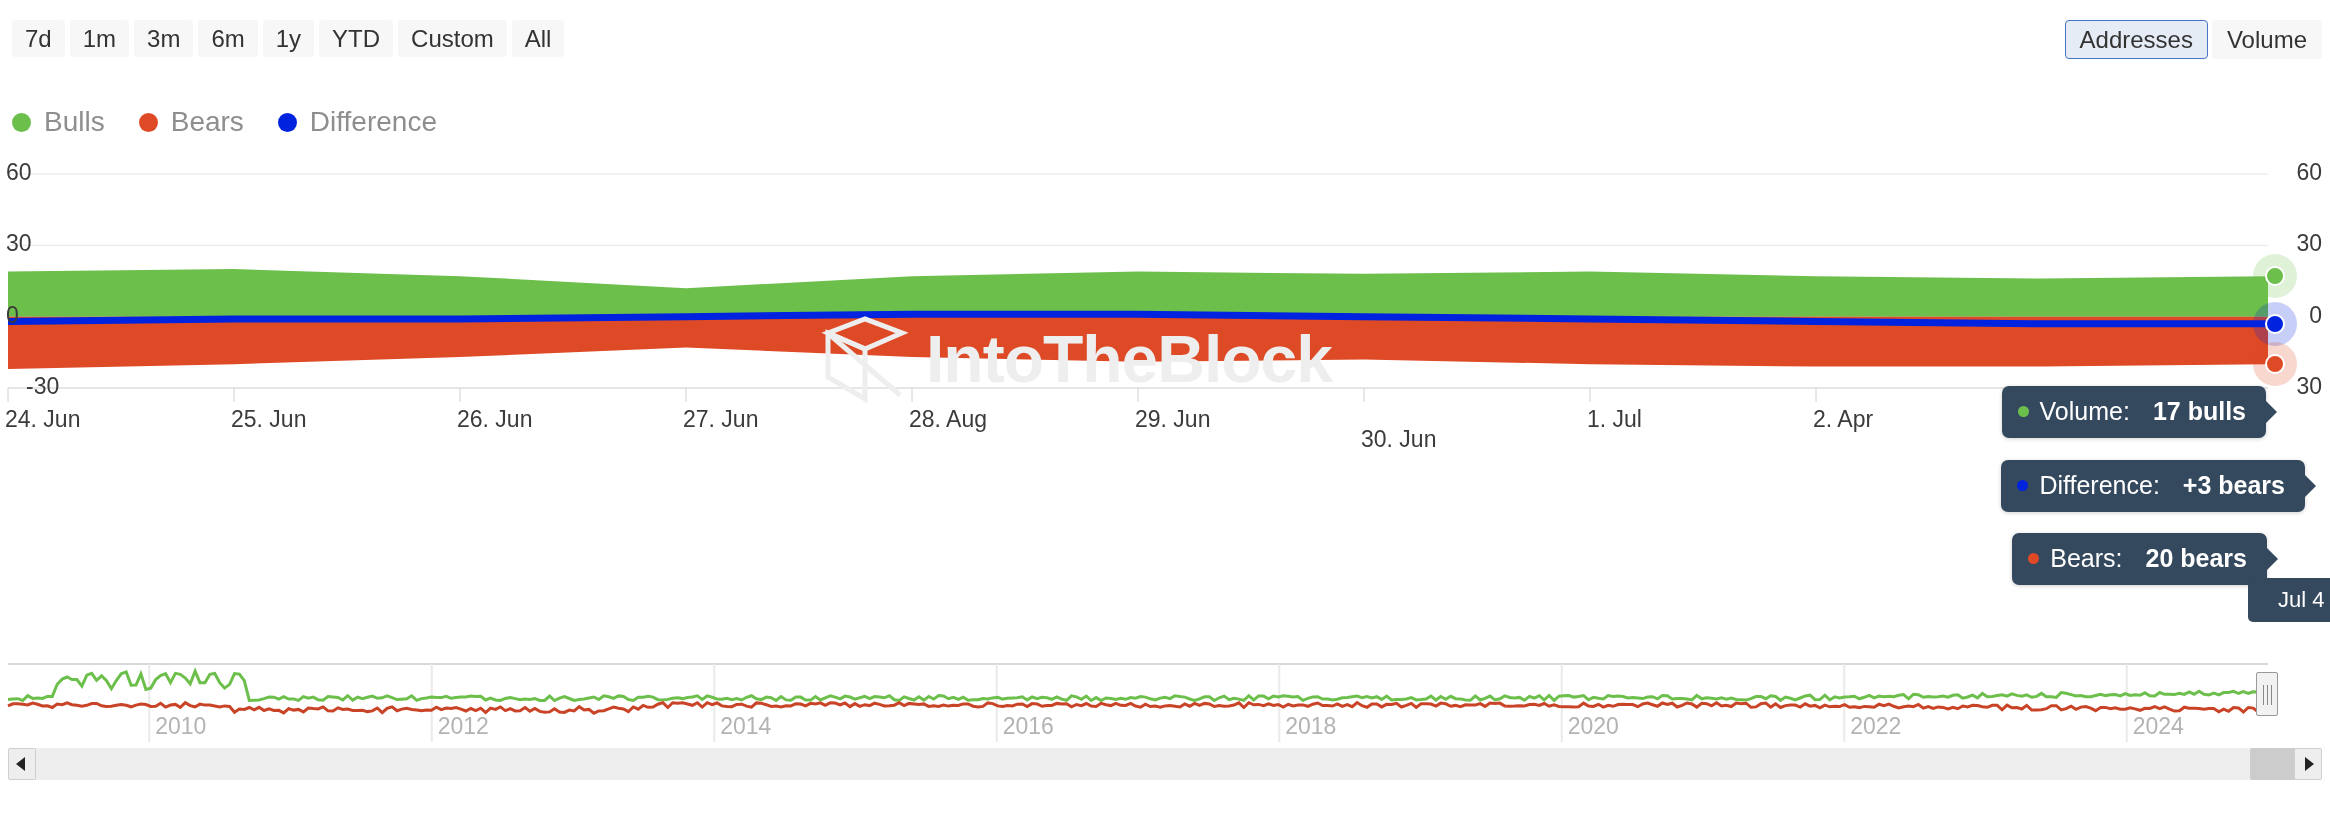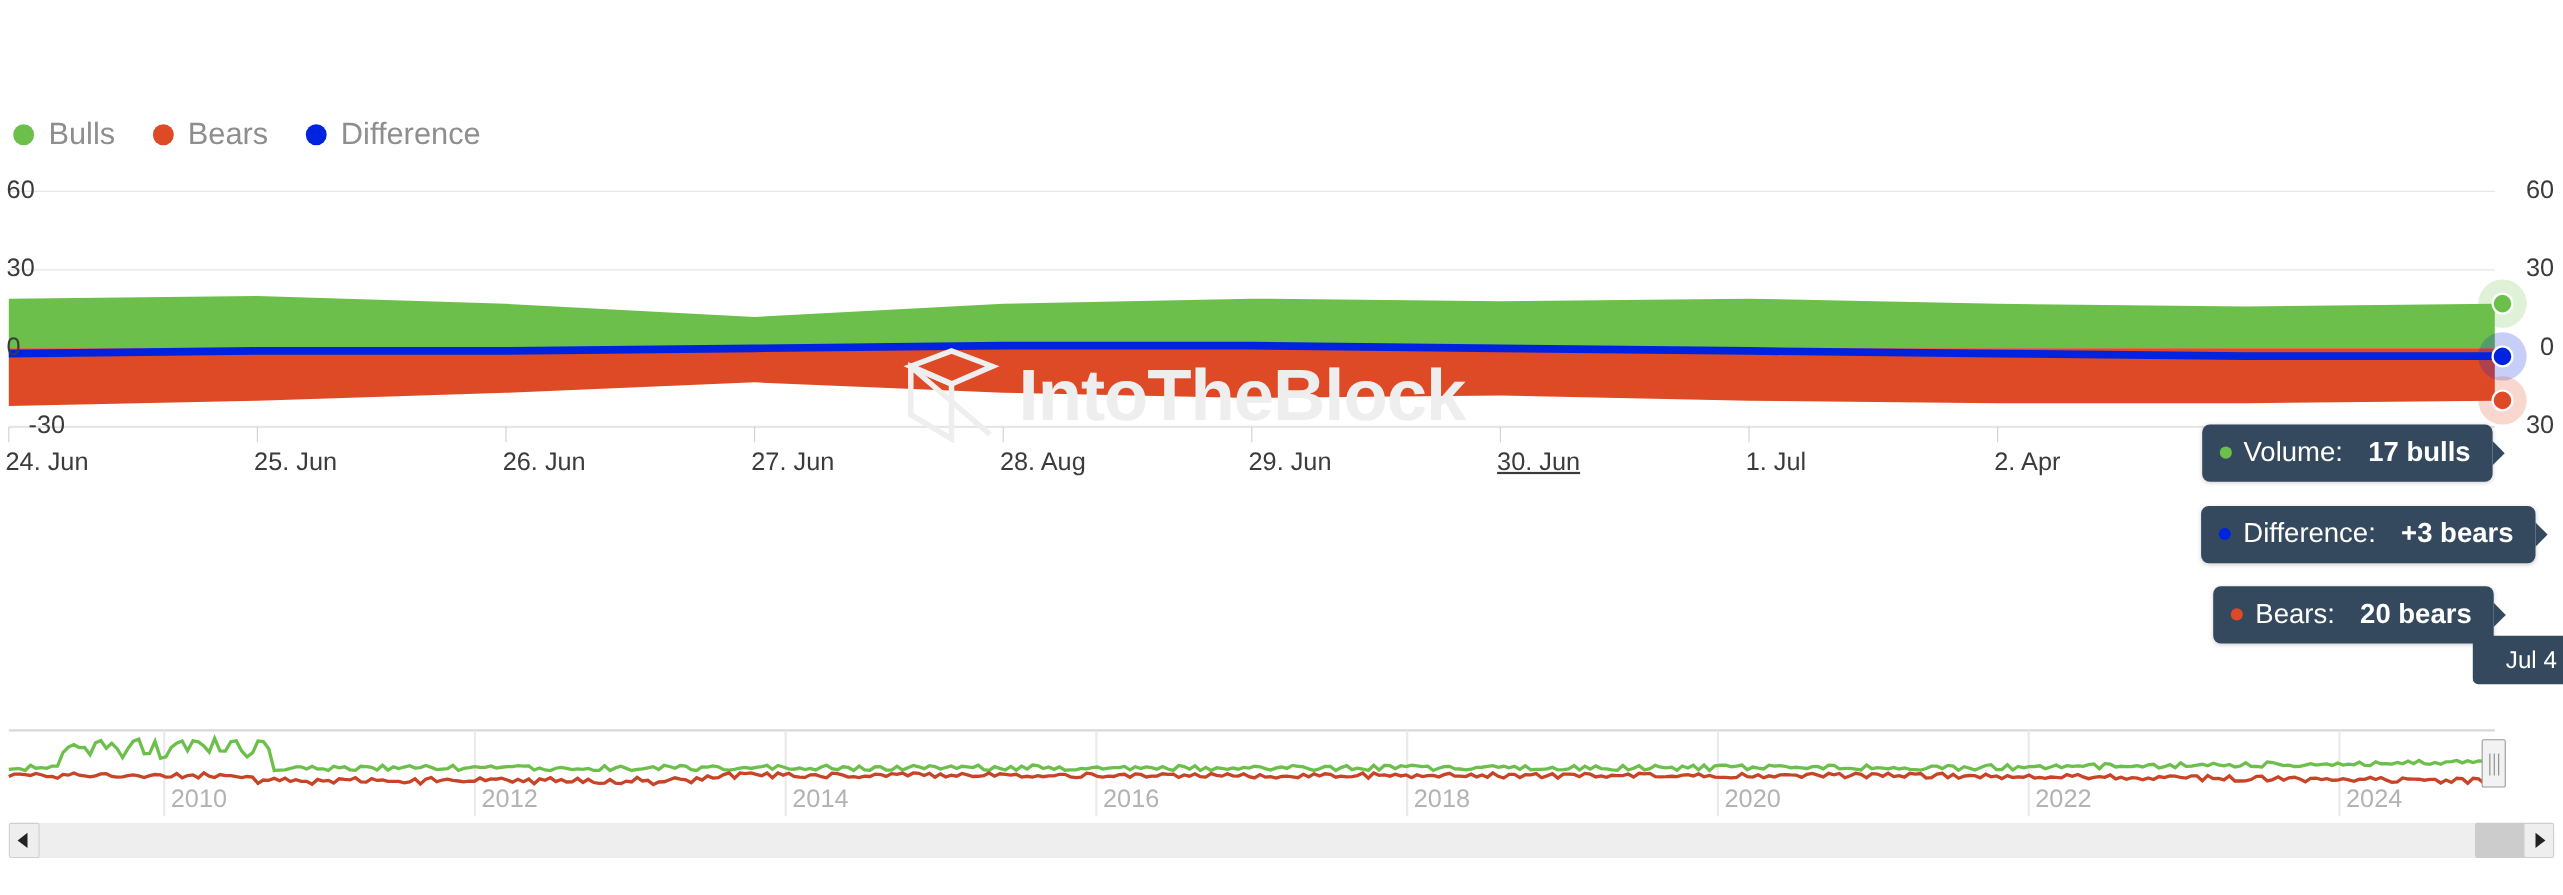--- a/index.html
+++ b/index.html
@@ -256,21 +256,35 @@
   .sb-btn.right .sb-arrow {
     margin-left: -3px; margin-top: -7px;
     border-left: 9px solid #222222;
   }
 </style>
 </head>
 <body>
 
 <div id="root">
 
-
+  <div class="range-bar" id="range-bar">
+      <button class="range-btn">7d</button>
+      <button class="range-btn">1m</button>
+      <button class="range-btn">3m</button>
+      <button class="range-btn">6m</button>
+      <button class="range-btn">1y</button>
+      <button class="range-btn">YTD</button>
+      <button class="range-btn">Custom</button>
+      <button class="range-btn">All</button>
+    </div>
+
+  <div class="metric-bar" id="metric-bar">
+      <button class="metric-btn selected">Addresses</button>
+      <button class="metric-btn">Volume</button>
+    </div>
 
   <div class="legend" id="legend">
       <div class="legend-item">
         <span class="legend-dot" style="background: rgb(108, 191, 75);"></span>
         <span class="legend-label">Bulls</span>
       </div>
       <div class="legend-item">
         <span class="legend-dot" style="background: rgb(222, 74, 38);"></span>
         <span class="legend-label">Bears</span>
       </div>
@@ -321,21 +335,21 @@
       <div class="axis-label " style="left: auto; top: 161px; right: 8px;">60</div>
       <div class="axis-label " style="left: auto; top: 232.333px; right: 8px;">30</div>
       <div class="axis-label " style="left: auto; top: 303.667px; right: 8px;">0</div>
       <div class="axis-label " style="left: auto; top: 375px; right: 8px;">30</div>
       <div class="axis-label " style="left: 5px; top: 408px;">24. Jun</div>
       <div class="axis-label " style="left: 231px; top: 408px;">25. Jun</div>
       <div class="axis-label " style="left: 457px; top: 408px;">26. Jun</div>
       <div class="axis-label " style="left: 683px; top: 408px;">27. Jun</div>
       <div class="axis-label " style="left: 909px; top: 408px;">28. Aug</div>
       <div class="axis-label " style="left: 1135px; top: 408px;">29. Jun</div>
-      <div class="axis-label " style="left: 1361px; top: 408px; text-decoration: underline;">30. Jun</div>
+      <div class="axis-label " style="left: 1361px; top: 428px;">30. Jun</div>
       <div class="axis-label " style="left: 1587px; top: 408px;">1. Jul</div>
       <div class="axis-label " style="left: 1813px; top: 408px;">2. Apr</div>
       <div class="axis-label " style="left: 2039px; top: 408px;">3. Jul</div>
     </div>
 
   <div id="markers">
       <div class="halo" style="background: rgb(108, 191, 75); left: 2253px; top: 254.244px;"></div>
       <div class="marker" style="background: rgb(108, 191, 75); left: 2265px; top: 266.244px;"></div>
       <div class="halo" style="background: rgb(0, 35, 224); left: 2253px; top: 301.8px;"></div>
       <div class="marker" style="background: rgb(0, 35, 224); left: 2265px; top: 313.8px;"></div>

